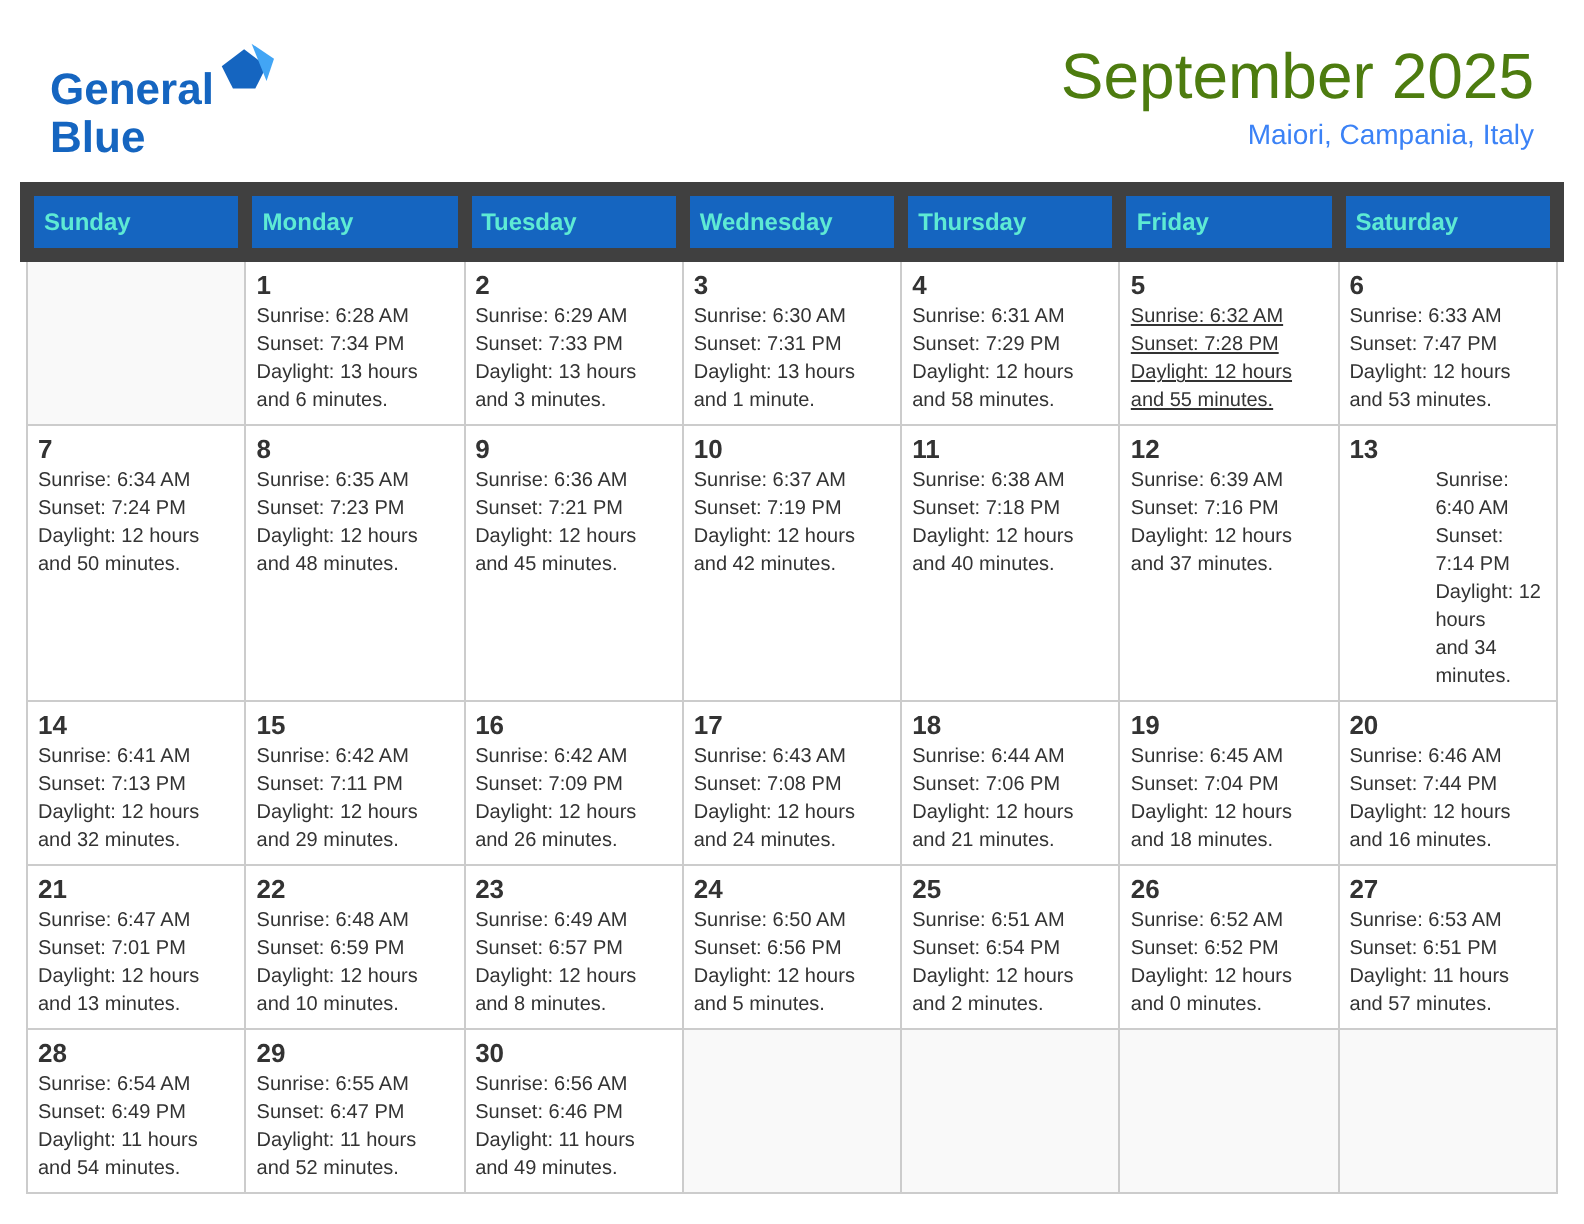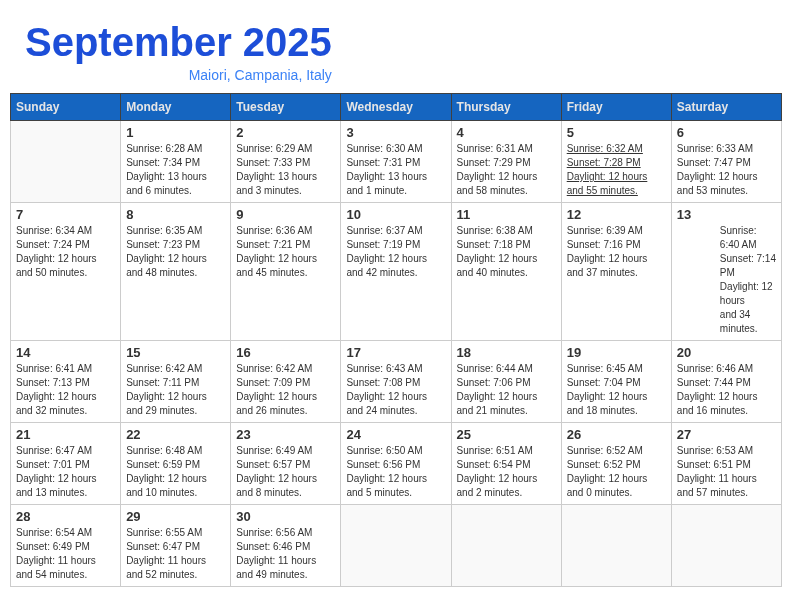--- a/index.html
+++ b/index.html
@@ -32,43 +32,43 @@
     .logo-icon {
       width: 28px;
       height: 28px;
       margin-left: 2px;
       margin-bottom: 4px;
     }
     .title-block {
       text-align: right;
     }
     .month-title {
-      font-size: 40px;
-      font-weight: bold;
-      color: #1d4ed8;
+      font-size: 32px;
+      font-weight: normal;
+      color: #4d7c0f;
     }
     .subtitle {
       font-size: 14px;
       color: #3b82f6;
       margin-top: 2px;
     }
     .calendar {
       width: 100%;
       border-collapse: collapse;
       margin-top: 5px;
       font-size: 11px;
     }
     .calendar thead tr th {
       background-color: #1565C0;
-      color: #e5e5e5;
+      color: #5eead4;
       padding: 6px 5px;
       text-align: left;
       font-size: 12px;
       font-weight: bold;
-      border: 1px solid #404040;
+      border: 7px solid #404040;
     }
     .calendar tbody tr td {
       border: 1px solid #ccc;
       vertical-align: top;
       padding: 4px 5px;
       width: 108px;
       min-height: 70px;
       color: #333;
     }
     .calendar tbody tr td.empty {
@@ -84,20 +84,31 @@
     .day-info {
       font-size: 10px;
       line-height: 1.4;
       color: #333;
     }
   </style>
 </head>
 <body>
 
 <div class="header">
+  <div class="logo">
+    <div>
+      <div class="logo-text">
+        <span>General</span><svg class="logo-icon" viewBox="0 0 30 30" xmlns="http://www.w3.org/2000/svg">
+            <polygon points="14,5 26,14 20,26 8,26 2,14" fill="#1565C0"></polygon>
+            <polygon points="18,2 30,10 26,22" fill="#42A5F5"></polygon>
+          </svg><br>
+        <span style="color:#1565C0;font-weight:bold;font-size:22px;">Blue</span>
+      </div>
+    </div>
+  </div>
   <div class="title-block">
     <div class="month-title">September 2025</div>
     <div class="subtitle">Maiori, Campania, Italy</div>
   </div>
 </div>
 
 <table class="calendar">
   <thead>
     <tr>
     <th>Sunday</th>

